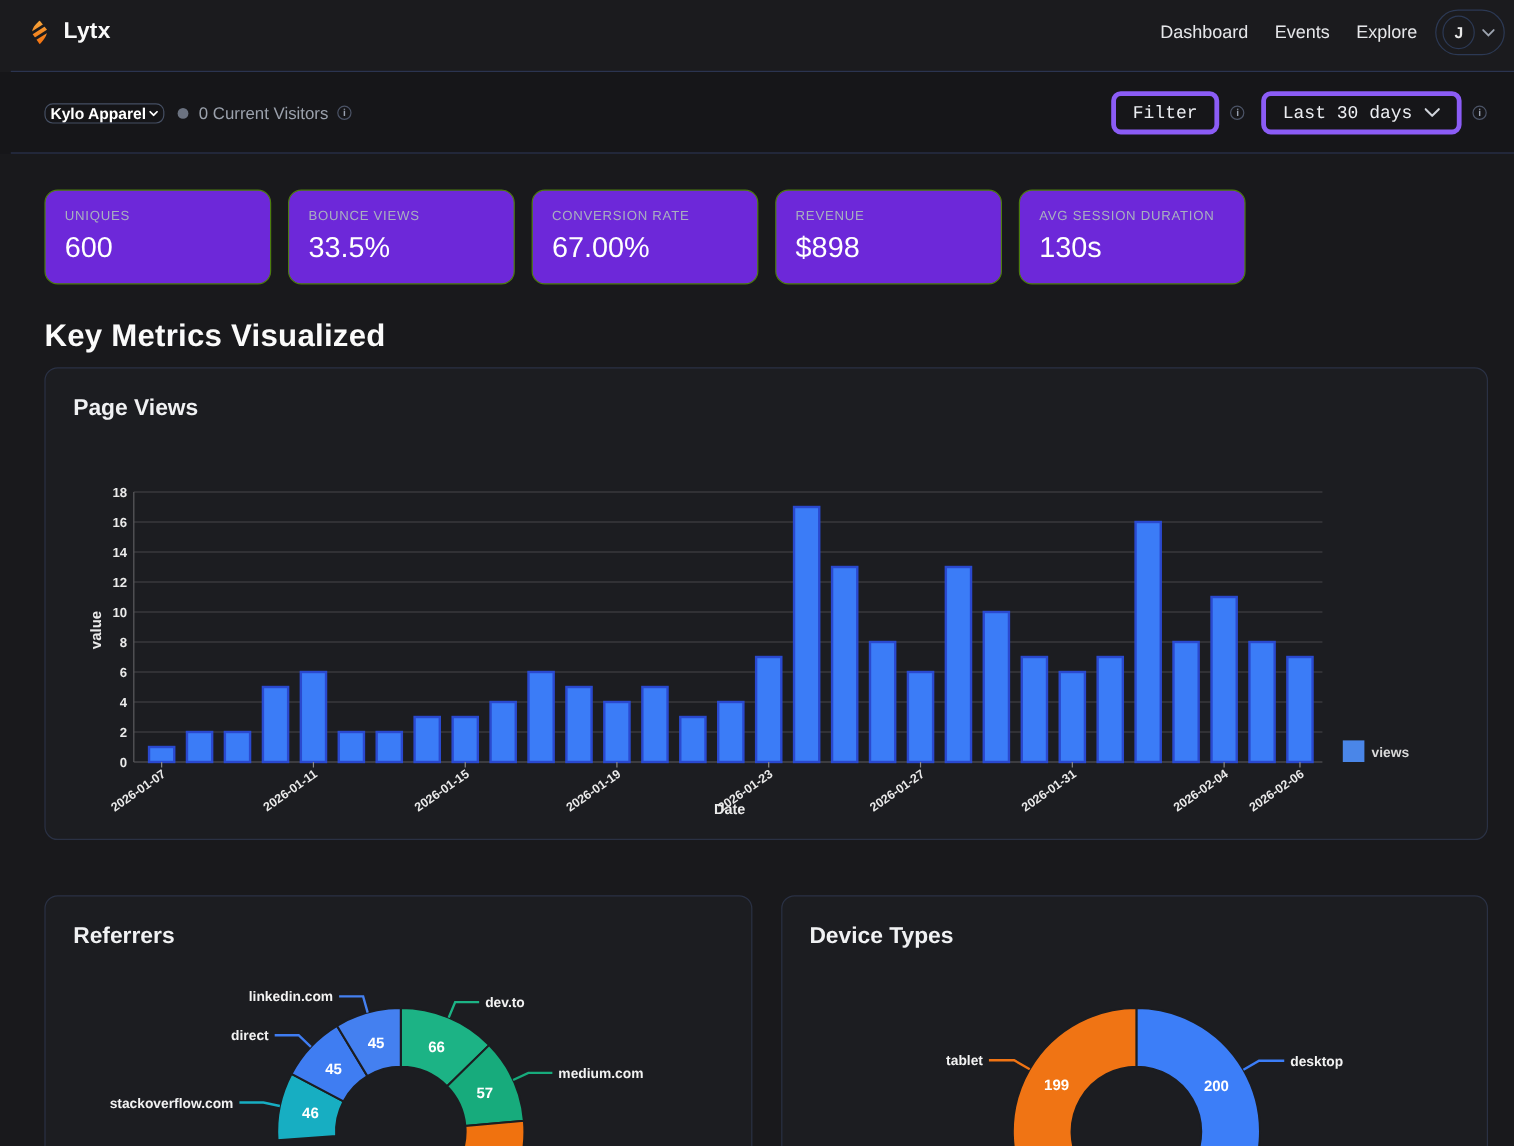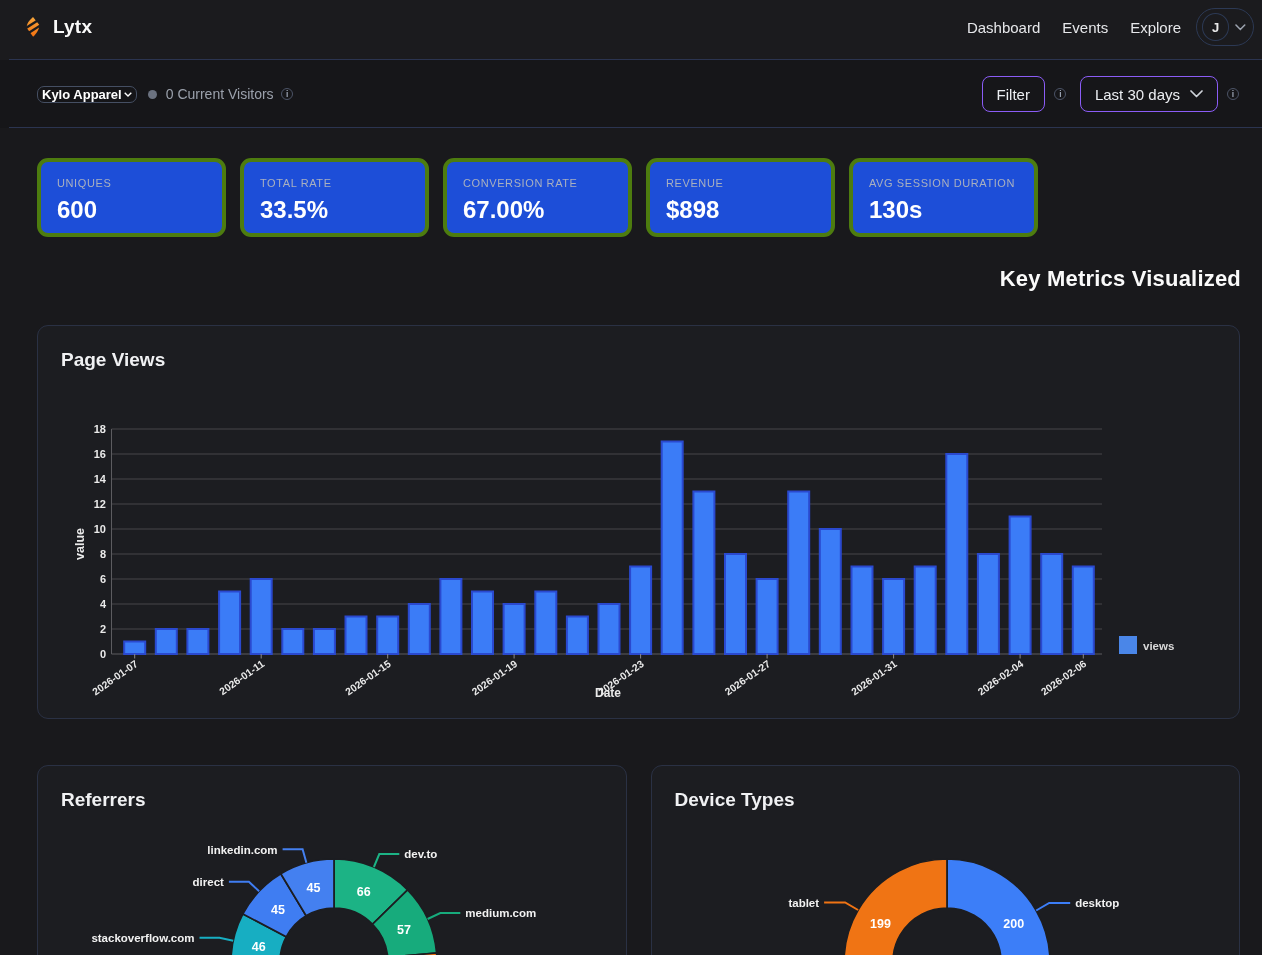--- a/index.html
+++ b/index.html
@@ -10,30 +10,30 @@
 .navlinks { margin-left:auto; display:flex; align-items:flex-start; gap:22px; color:#e6e7ea; font-size:15px; }
 .avatar { margin-left:15px; width:58px; height:38px; border:1px solid #2c3954; border-radius:19px; display:flex; align-items:center; padding:0 7px 0 5px; gap:6px; }
 .avatar .circ { width:28px; height:28px; border-radius:50%; border:1px solid #2c3954; color:#e8e8e8; font-weight:bold; font-size:13px; display:flex; align-items:center; justify-content:center; }
 .sub { height:68px; background:#161619; display:flex; align-items:center; padding:0 23px 0 37px; position:relative;text-align:right; }
 .sub:after { content:""; position:absolute; left:9px; right:0; bottom:0; height:1px; background:#2b3450; }
 .sel { border:1px solid #454f63; border-radius:7px; background:#151518; color:#fff; font-weight:bold; font-size:13px; height:17px; display:flex; align-items:center; padding:0 4px; gap:2px; }
 .dot { width:9px; height:9px; border-radius:50%; background:#6b7280; margin-left:11px; }
 .cur { color:#9ba1ac; font-size:14px; margin-left:9px; }
 .info { width:12px; height:12px; border-radius:50%; border:1.2px solid #4b5366; color:#9aa2b1; font-size:8.5px; font-weight:bold; display:inline-flex; align-items:center; justify-content:center; flex:none; }
 .mlauto { margin-left:auto; }
-.btn { border:1px solid #8b5cf6; border-radius:8px; height:36px; display:flex; align-items:center; color:#eceef2; font-size:15px; padding:0 14px; gap:10px; }
+.btn { border:4px solid #8b5cf6; border-radius:8px; height:36px; display:flex; align-items:center; color:#eceef2; font-size:15px; padding:0 14px; gap:10px;font-family:Liberation Mono, monospace; }
 .main { padding:30px 0 0 0; width:1262px; }
 .row { width:1204px; margin:0 auto 0 37px; }
 .stats { display:flex; gap:14px; }
-.stat { width:189px; height:79px; background:#1d4ed8; border:4px solid #4d7c0f; border-radius:11px; padding:15px 16px; }
+.stat { width:189px; height:79px; background:#6d28d9; border:1px solid #4d7c0f; border-radius:11px; padding:15px 16px; }
 .stat .lb { color:#a9b0bf; font-size:11px; letter-spacing:.6px; }
-.stat .vl { color:#fff; font-size:24px; font-weight:bold; margin-top:7px; }
-h2.sec { color:#fafafa; font-size:22px; line-height:20px; letter-spacing:.2px; margin:32px 0 0 0;text-align:right; }
+.stat .vl { color:#fff; font-size:24px; font-weight:normal; margin-top:7px; }
+h2.sec { color:#fafafa; font-size:26px; line-height:20px; letter-spacing:.2px; margin:32px 0 0 0; }
 .card { background:#1c1d21; border:1px solid #2a3144; border-radius:11px; }
-.bigcard { width:1203px; height:394px; margin-top:36px; position:relative; }
+.bigcard { width:1203px; height:394px; margin-top:17px; position:relative; }
 .ctitle { position:absolute; left:23px; top:23px; color:#f0f1f3; font-size:19px; font-weight:bold; }
 .botrow { display:flex; gap:24px; margin-top:46px; }
 .bcard { width:589.5px; height:400px; position:relative; overflow:hidden; }
 svg text { font-family:"Liberation Sans", sans-serif; }
 </style></head>
 <body>
 <div class="nav">
   <div class="brand">
     <svg width="14" height="20" viewBox="0 0 13 19">
       <defs>
@@ -78,21 +78,21 @@
   </div>
   <div class="info" style="margin-left:9px">i</div>
 </div>
 <div class="main">
   <div class="row stats">
     <div class="stat">
         <div class="lb">UNIQUES</div>
         <div class="vl">600</div>
       </div>
     <div class="stat">
-        <div class="lb">TOTAL RATE</div>
+        <div class="lb">BOUNCE VIEWS</div>
         <div class="vl">33.5%</div>
       </div>
     <div class="stat">
         <div class="lb">CONVERSION RATE</div>
         <div class="vl">67.00%</div>
       </div>
     <div class="stat">
         <div class="lb">REVENUE</div>
         <div class="vl">$898</div>
       </div>

